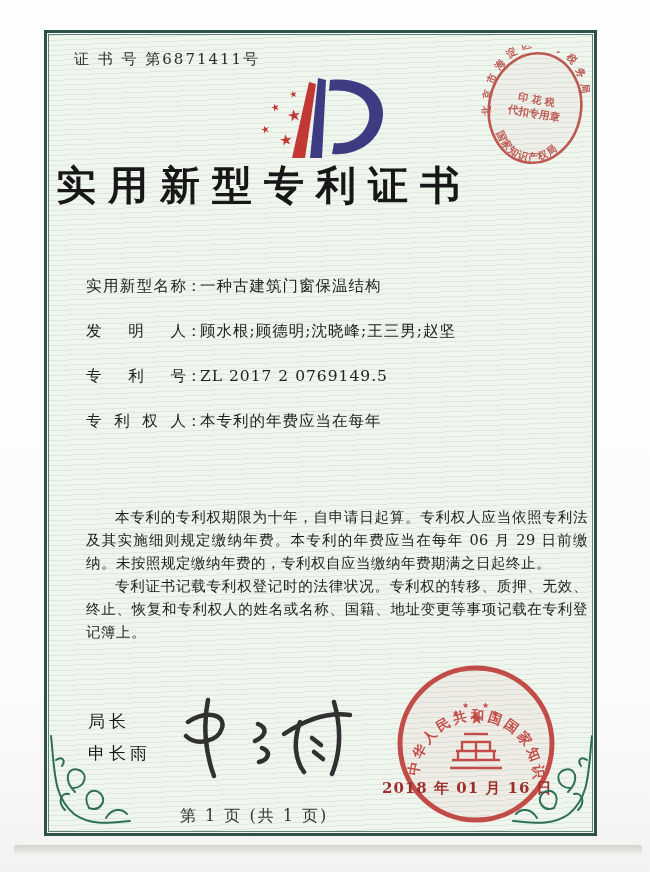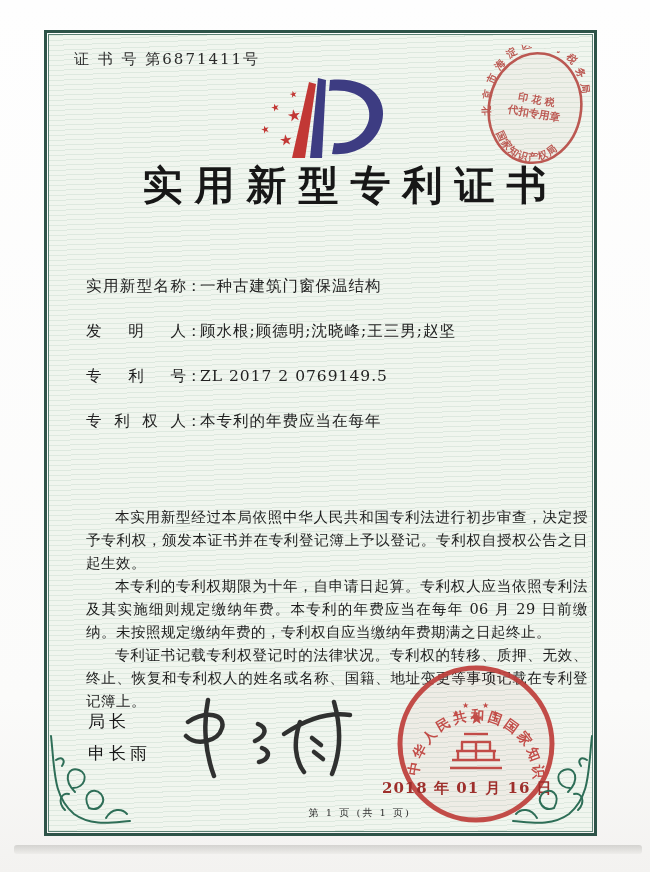--- a/index.html
+++ b/index.html
@@ -21,21 +21,21 @@
     position:absolute; inset:1px; border:1px solid #5b8274;
     background-color:#f0f5ee;
     background-image:repeating-linear-gradient(178deg, rgba(122,168,144,0.16) 0 1px, rgba(0,0,0,0) 1px 5px);
   }
   .cert-no {
     position:absolute; left:74px; top:50px; font-size:15px; letter-spacing:2px; color:#2a2a2a;
   }
   .logo { position:absolute; left:252px; top:74px; width:146px; height:94px; }
   .tax-stamp { position:absolute; left:480px; top:48px; width:110px; height:120px; transform:rotate(10deg); opacity:.88; }
   .title {
-    position:absolute; left:44px; top:158px; width:601px; text-align:center;
+    position:absolute; left:44px; top:158px; width:601px; text-align:left;
     font-size:40px; font-weight:bold; letter-spacing:12px; color:#171717; text-indent:12px;
   }
   .fields { position:absolute; left:86px; top:250px; right:62px;margin-top:26px; }
   .field { height:45px; font-size:15.5px; color:#222; }
   .flabel { display:inline-block; width:100px; text-align:justify; text-align-last:justify; vertical-align:top; }
   .fcolon { display:inline-block; width:14px; }
   .fvalue { letter-spacing:1px; }
   .paras { position:absolute; left:86px; top:506px; right:62px; }
   .paras p {
     text-indent:2em; font-size:14.5px; line-height:23px; color:#1d1d1d;
@@ -43,22 +43,22 @@
   }
   .signer-title { position:absolute; left:88px; top:710px; font-size:17px; letter-spacing:4px; color:#1a1a1a; font-family:Liberation Mono, monospace; }
   .signer-name  { position:absolute; left:88px; top:742px; font-size:17px; letter-spacing:4px; color:#1a1a1a; font-family:"DejaVu Sans", sans-serif; }
   .signature { position:absolute; left:162px; top:690px; width:200px; height:98px; }
   .seal { position:absolute; left:392px; top:660px; width:168px; height:168px; opacity:.93; }
   .seal-date {
     position:absolute; left:382px; top:779px; width:160px; font-size:15px; font-weight:bold;
     color:#9e2f2c; letter-spacing:1px; white-space:nowrap;
   }
   .footer {
-    position:absolute; left:171px; top:806px; width:240px; text-align:right;
-    font-size:10px; letter-spacing:2px; color:#333;
+    position:absolute; left:180px; top:806px; width:240px; text-align:left;
+    font-size:16px; letter-spacing:2px; color:#333;
   }
   .flourish { position:absolute; width:88px; height:96px; }
   .flourish.bl { left:46px; top:732px; }
   .flourish.br { left:509px; top:732px; transform:scaleX(-1); }
   svg text { font-family:"DejaVu Serif", serif; }
 </style>
 </head>
 <body>
 
 <div class="photo">
@@ -107,21 +107,20 @@
     </div>
     <div class="field">
       <span class="flabel">专利号</span><span class="fcolon">：</span><span class="fvalue">ZL 2017 2 0769149.5</span>
     </div>
     <div class="field">
       <span class="flabel">专利权人</span><span class="fcolon">：</span><span class="fvalue">本专利的年费应当在每年</span>
     </div>
   </div>
 
   <div class="paras">
-    <p>本实用新型经过本局依照中华人民共和国专利法进行初步审查，决定授予专利权，颁发本证书并在专利登记簿上予以登记。专利权自授权公告之日起生效。</p>
     <p>本专利的专利权期限为十年，自申请日起算。专利权人应当依照专利法及其实施细则规定缴纳年费。本专利的年费应当在每年 06 月 29 日前缴纳。未按照规定缴纳年费的，专利权自应当缴纳年费期满之日起终止。</p>
     <p>专利证书记载专利权登记时的法律状况。专利权的转移、质押、无效、终止、恢复和专利权人的姓名或名称、国籍、地址变更等事项记载在专利登记簿上。</p>
   </div>
 
   <div class="signer-title">局长</div>
   <div class="signer-name">申长雨</div>
 
   <svg class="signature" viewBox="0 0 200 98">
     <g stroke="#1c1c1c" stroke-width="4.5" fill="none" stroke-linecap="round" stroke-linejoin="round" opacity="0.9">
       <path d="M46,10 C41,34 43,62 52,86"></path>

